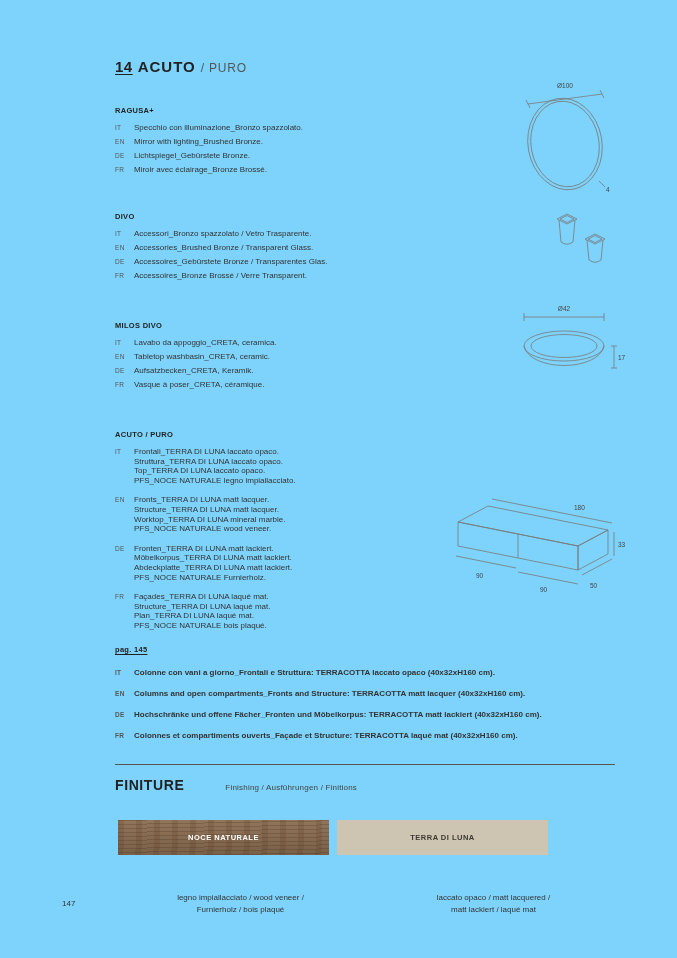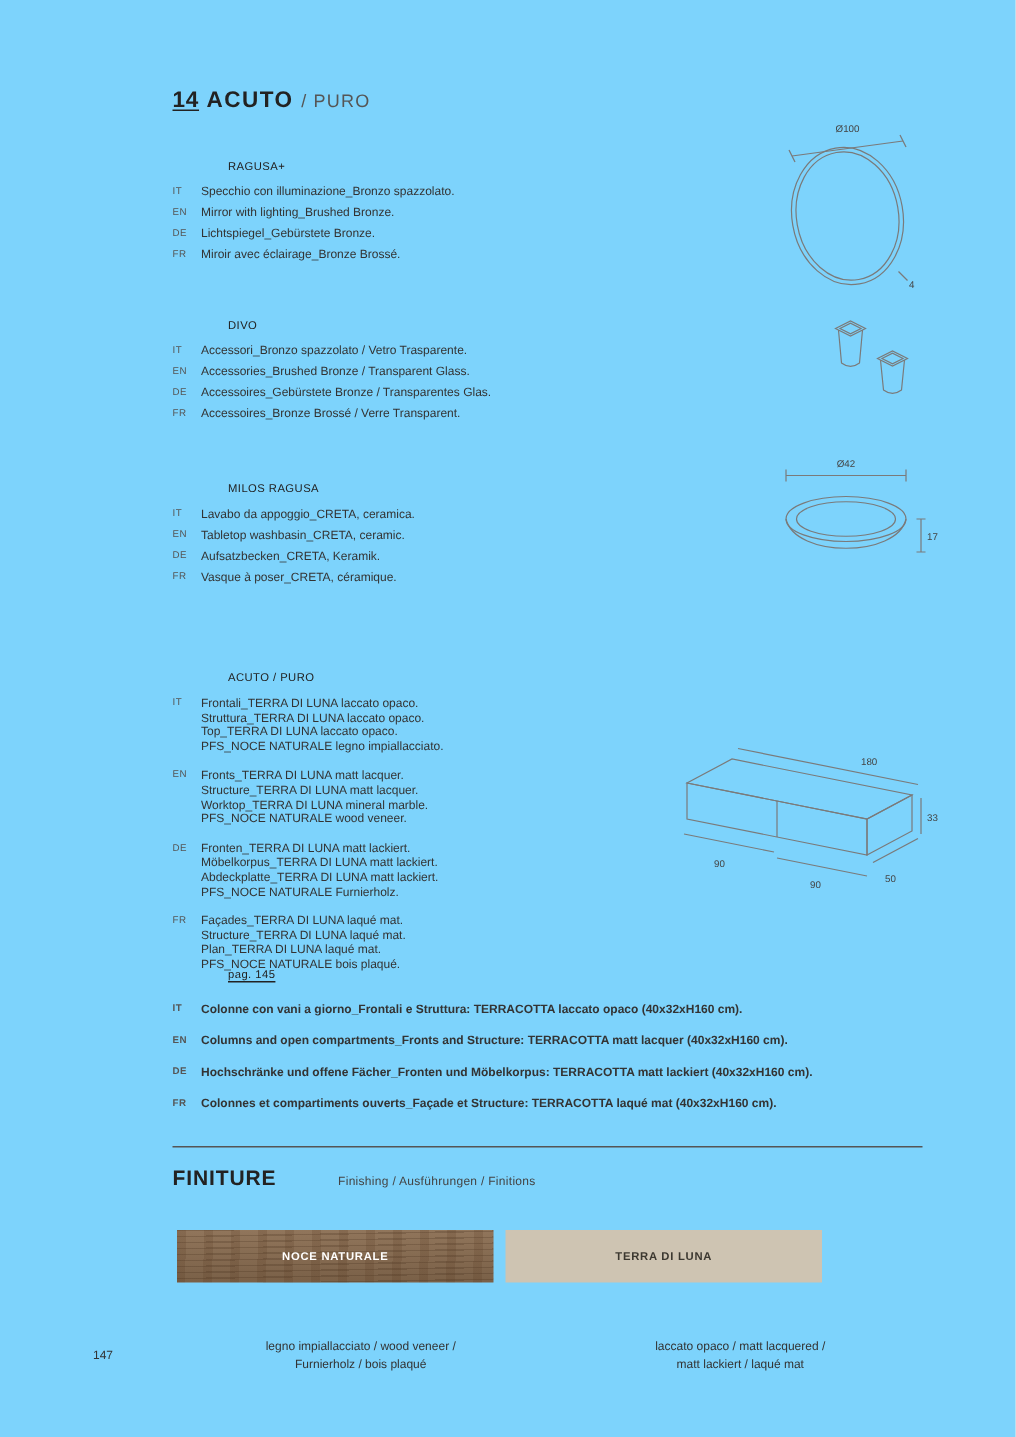--- a/index.html
+++ b/index.html
@@ -11,21 +11,21 @@
   }
 
   
   .title { position:absolute; left:115px; top:58px; font-size:15px; color:#222; letter-spacing:.5px; white-space:nowrap; }
   .title .num  { font-weight:bold; text-decoration:underline; text-underline-offset:2px; }
   .title .name { font-weight:bold; margin-left:5px; letter-spacing:1px; }
   .title .sub  { font-size:12px; color:#555; margin-left:5px; font-weight:400; letter-spacing:.8px; }
 
   
   .spec-block { position:absolute; left:115px; width:345px; }
-  .spec-title { font-size:7.5px; font-weight:normal; color:#222; letter-spacing:.3px; margin-bottom:8px;margin-left:37px; }
+  .spec-title { font-size:7.5px; font-weight:bold; color:#222; letter-spacing:.3px; margin-bottom:8px; }
   .spec-title.underlined { text-decoration:underline; text-underline-offset:2px; }
   .spec-row { display:flex; align-items:flex-start; margin-bottom:4.5px; }
   .spec-row .lang { flex:0 0 19px; font-size:6.5px; color:#555; padding-top:1px; letter-spacing:.3px; }
   .spec-row .txt  { font-size:8px; line-height:9.6px; color:#333; white-space:pre-line; }
   .spec-block.multiline .spec-row { margin-bottom:10px; }
   .spec-block.wide { width:502px; }
   .spec-block.wide .spec-title { margin-bottom:14px; }
   .spec-block.wide .spec-row { margin-bottom:11.5px;font-weight:bold; }
 
   
@@ -100,40 +100,40 @@
       <span class="lang">DE</span>
       <span class="txt">Accessoires_Gebürstete Bronze / Transparentes Glas.</span>
     </div>
     <div class="spec-row">
       <span class="lang">FR</span>
       <span class="txt">Accessoires_Bronze Brossé / Verre Transparent.</span>
     </div>
   </section>
 
   <section class="spec-block" style="top:321px">
-    <h3 class="spec-title">MILOS RAGUSA</h3>
+    <h3 class="spec-title">MILOS DIVO</h3>
     <div class="spec-row">
       <span class="lang">IT</span>
       <span class="txt">Lavabo da appoggio_CRETA, ceramica.</span>
     </div>
     <div class="spec-row">
       <span class="lang">EN</span>
       <span class="txt">Tabletop washbasin_CRETA, ceramic.</span>
     </div>
     <div class="spec-row">
       <span class="lang">DE</span>
       <span class="txt">Aufsatzbecken_CRETA, Keramik.</span>
     </div>
     <div class="spec-row">
       <span class="lang">FR</span>
       <span class="txt">Vasque à poser_CRETA, céramique.</span>
     </div>
   </section>
 
-  <section class="spec-block multiline" style="top:447px">
+  <section class="spec-block multiline" style="top:430px">
     <h3 class="spec-title">ACUTO / PURO</h3>
     <div class="spec-row">
       <span class="lang">IT</span>
       <span class="txt">Frontali_TERRA DI LUNA laccato opaco.
 Struttura_TERRA DI LUNA laccato opaco.
 Top_TERRA DI LUNA laccato opaco.
 PFS_NOCE NATURALE legno impiallacciato.</span>
     </div>
     <div class="spec-row">
       <span class="lang">EN</span>

